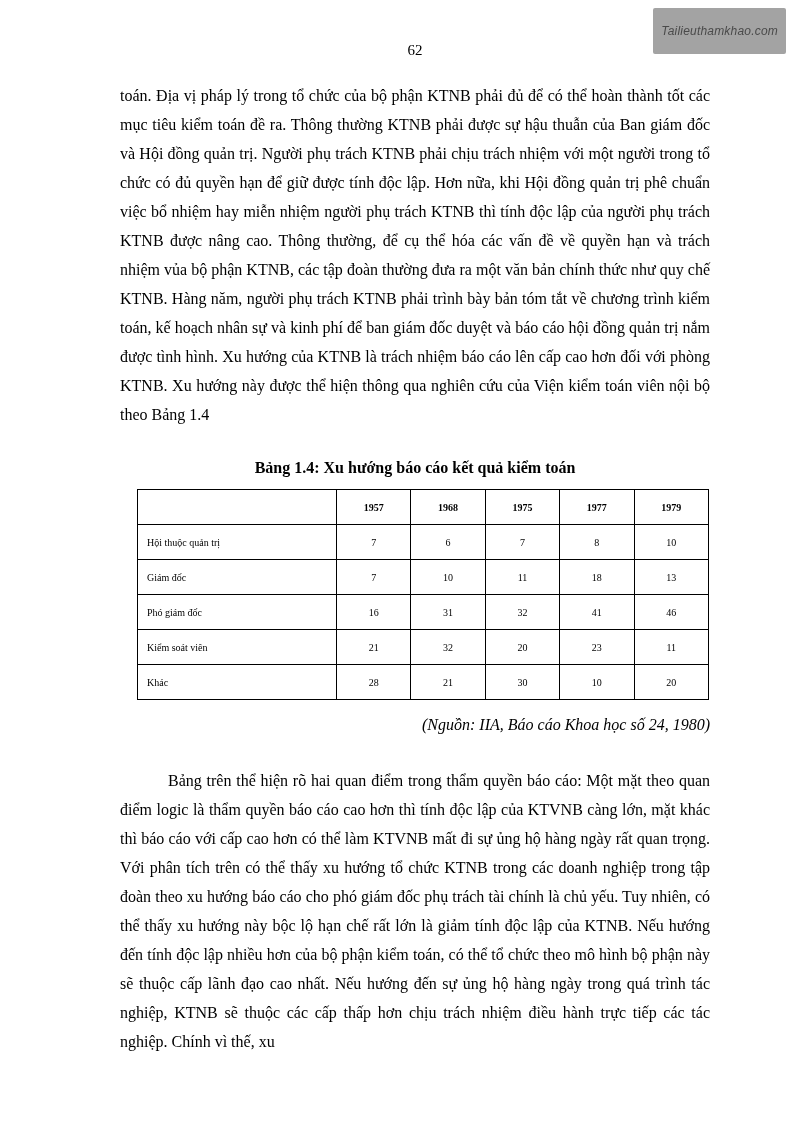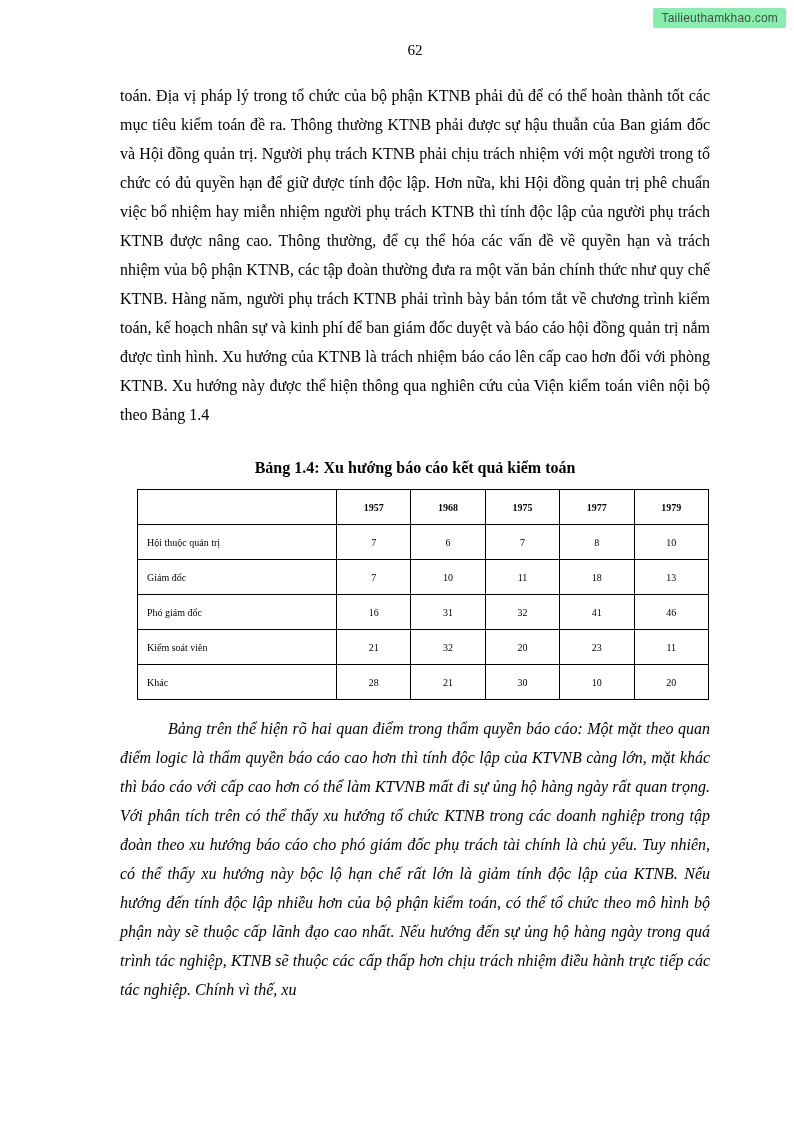--- a/index.html
+++ b/index.html
@@ -15,46 +15,46 @@
     font-family: "Liberation Serif", "DejaVu Serif", serif;
     color: #000000;
   }
   .watermark {
     position: absolute;
     top: 8px;
     right: 8px;
     font-family: "Liberation Sans", "DejaVu Sans", sans-serif;
     font-size: 12px;
     color: #4a4a4a;
-    background: #86efac;
-    padding: 3px 8px;
+    background: #a3a3a3;
+    padding: 16px 8px;
     border-radius: 2px;
     letter-spacing: 0.2px;
+    font-style: italic;
   }
   .content {
     position: absolute;
     left: 120px;
     right: 84px;
     top: 42px;
   }
   .page-number {
     text-align: center;
     font-size: 15px;
     margin-bottom: 22px;
   }
   p.body-para {
     font-size: 16px;
     line-height: 29px;
     text-align: justify;
     margin: 0;
   }
   p.indented {
     text-indent: 48px;
-    margin-top: 14px;
-    font-style: italic;
+    margin-top: 32px;
   }
   .table-title {
     font-size: 16px;
     font-weight: bold;
     text-align: center;
     margin: 30px 0 12px 0;
   }
   table.data-table {
     border-collapse: collapse;
     width: 572px;
@@ -149,16 +149,17 @@
         <td class="label">Khác</td>
         <td>28</td>
         <td>21</td>
         <td>30</td>
         <td>10</td>
         <td>20</td>
       </tr>
     </tbody>
   </table>
 
+  <div class="source-note">(Nguồn: IIA, Báo cáo Khoa học số 24, 1980)</div>
 
   <p class="body-para indented">Bảng trên thể hiện rõ hai quan điểm trong thẩm quyền báo cáo: Một mặt theo quan điểm logic là thẩm quyền báo cáo cao hơn thì tính độc lập của KTVNB càng lớn, mặt khác thì báo cáo với cấp cao hơn có thể làm KTVNB mất đi sự ủng hộ hàng ngày rất quan trọng. Với phân tích trên có thể thấy xu hướng tổ chức KTNB trong các doanh nghiệp trong tập đoàn theo xu hướng báo cáo cho phó giám đốc phụ trách tài chính là chủ yếu. Tuy nhiên, có thể thấy xu hướng này bộc lộ hạn chế rất lớn là giảm tính độc lập của KTNB. Nếu hướng đến tính độc lập nhiều hơn của bộ phận kiểm toán, có thể tổ chức theo mô hình bộ phận này sẽ thuộc cấp lãnh đạo cao nhất. Nếu hướng đến sự ủng hộ hàng ngày trong quá trình tác nghiệp, KTNB sẽ thuộc các cấp thấp hơn chịu trách nhiệm điều hành trực tiếp các tác nghiệp. Chính vì thế, xu</p>
 
 </div>
 
 </body></html>

